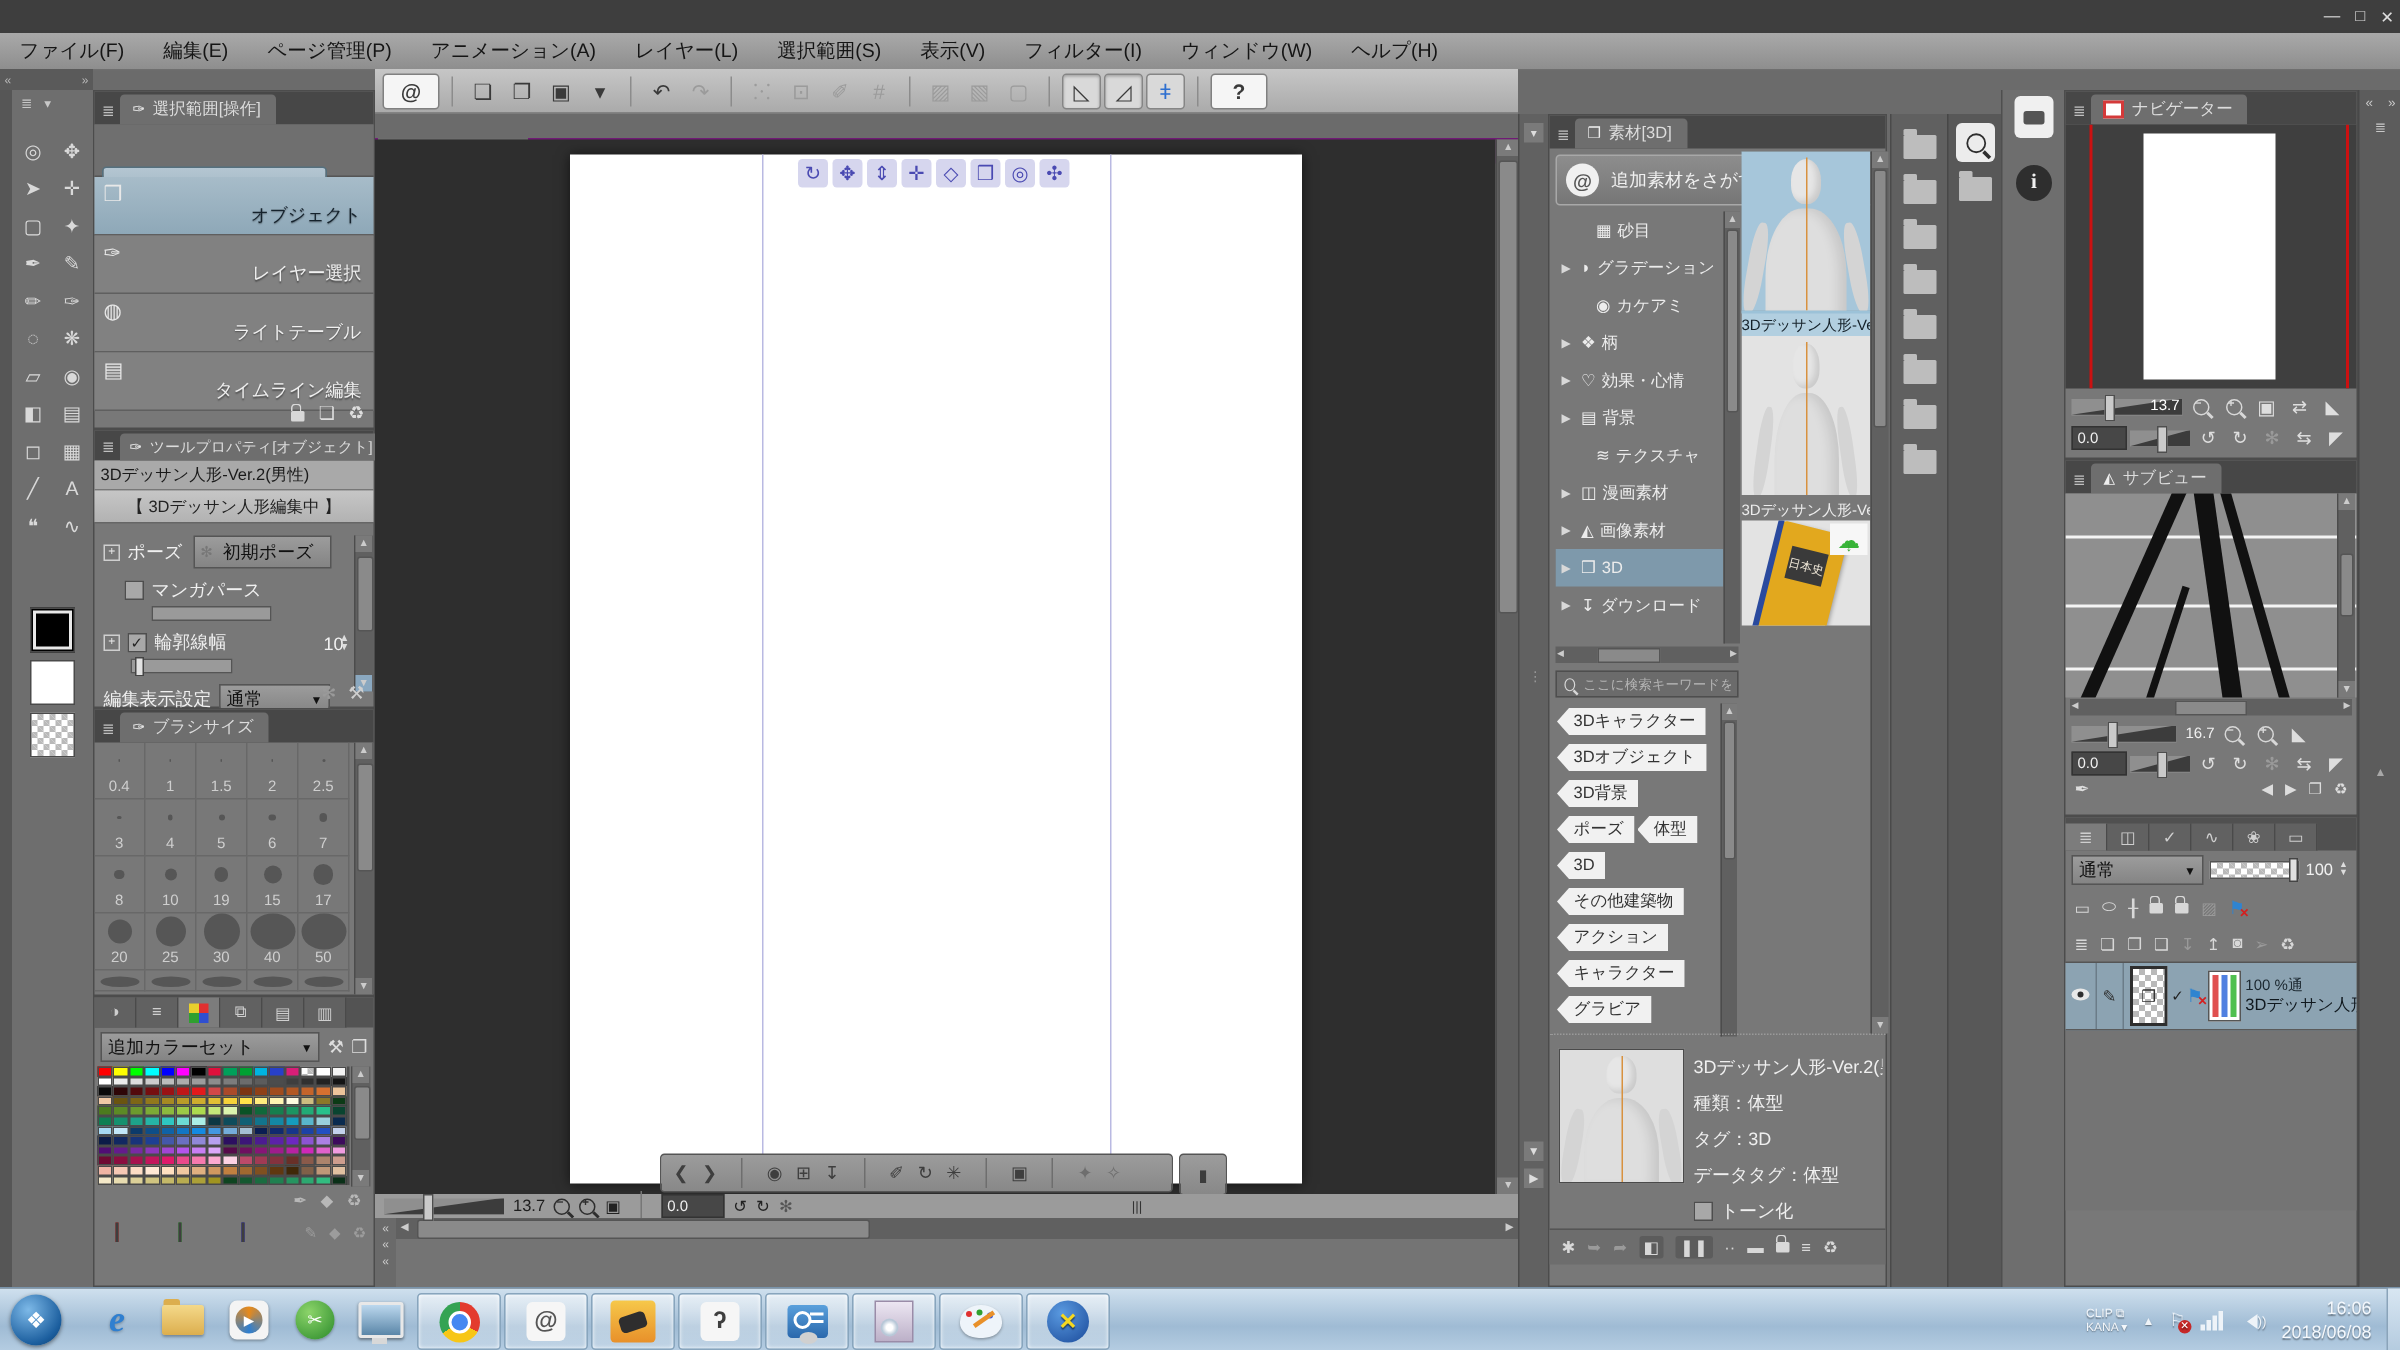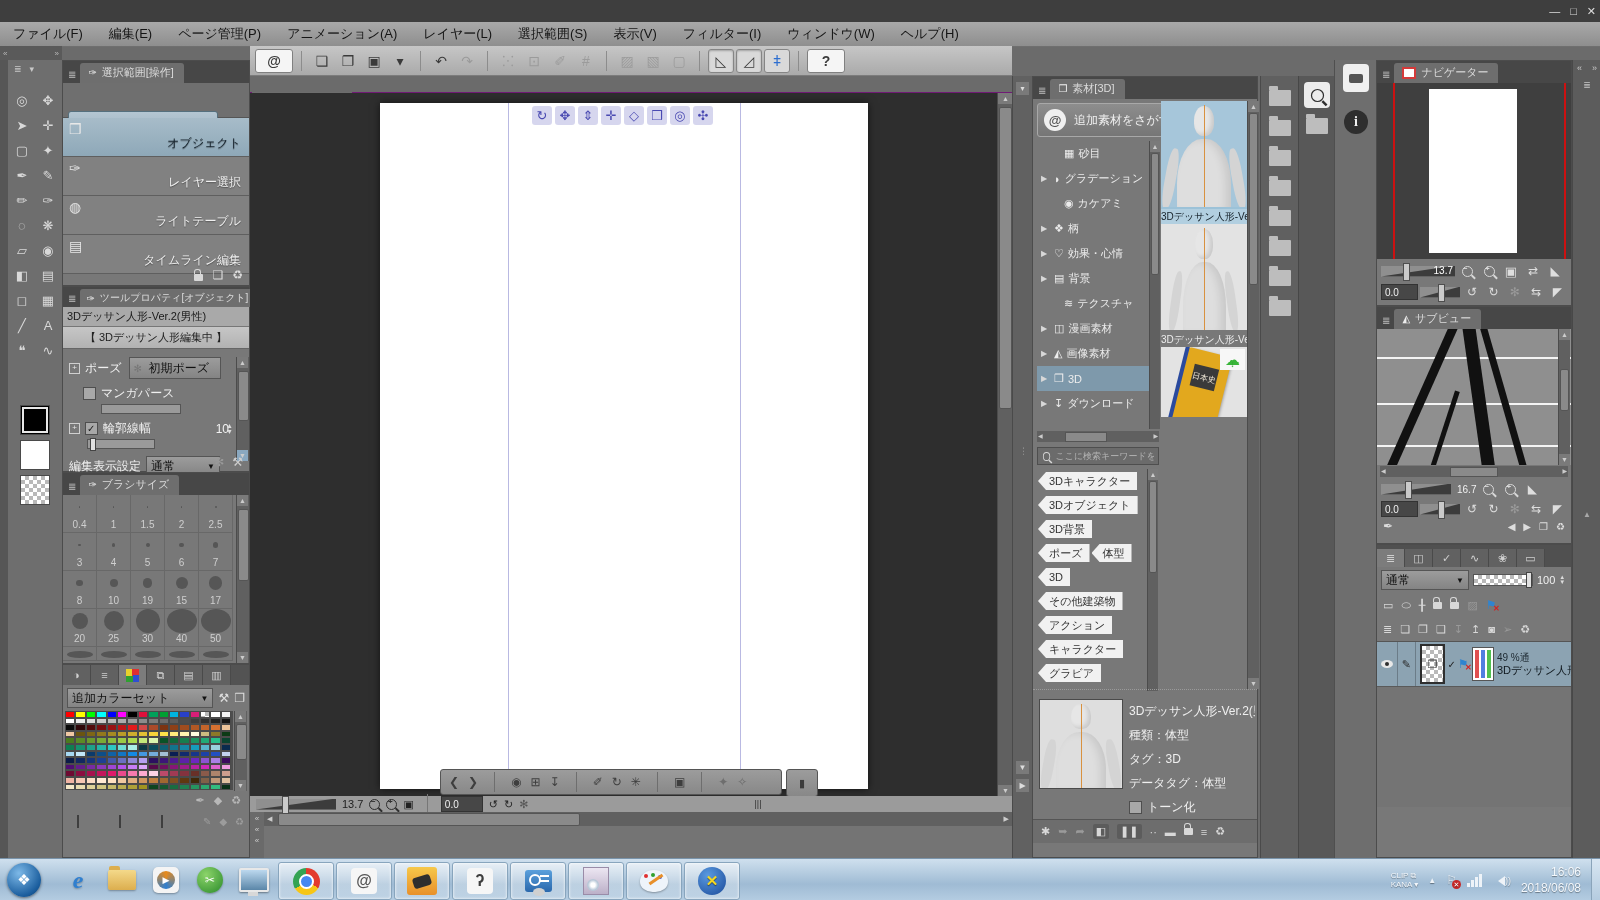--- a/index.html
+++ b/index.html
@@ -1088,21 +1088,21 @@
     <span style="width:18px;color:#2e2e2e;border-left:1px solid #6b7c88;border-right:1px solid #6b7c88;height:100%;display:flex;align-items:center;justify-content:center">✎</span>
     <span class="checker" style="width:24px;height:36px;margin-left:4px;border:2px solid #2e2e2e;display:inline-flex;align-items:center;justify-content:center;color:#333;font-size:11px">❒</span>
     <span style="color:#222;font-size:10px;margin:0 2px">✓</span>
     <span class="flagx">⚑</span>
     <span style="width:20px;height:28px;background:#fff;border:1px solid #555;display:inline-flex;gap:2px;align-items:stretch;justify-content:center;padding:2px 1px;margin:0 3px">
       <i style="width:4px;background:#e05050"></i>
         <i style="width:4px;background:#5080e0"></i>
         <i style="width:4px;background:#50c050"></i>
     </span>
     <span style="display:flex;flex-direction:column;overflow:hidden;line-height:13px">
-      <span style="color:#1c2830;font-size:10px">49 %通</span>
+      <span style="color:#1c2830;font-size:10px">100 %通</span>
       <span style="color:#10181e;font-size:11px;white-space:nowrap">3Dデッサン人形</span>
     </span>
   </div>
   <div style="height:120px;background:#747474"></div>
 </div>
 
 <div class="abs" style="left:1572px;top:60px;width:28px;height:798px;background:#5c5c5c;border-left:1px solid #484848">
   <div style="display:flex;justify-content:space-between;padding:3px 4px;color:#c8c8c8;font-size:9px">
     <span>«</span>
       <span>»</span>

